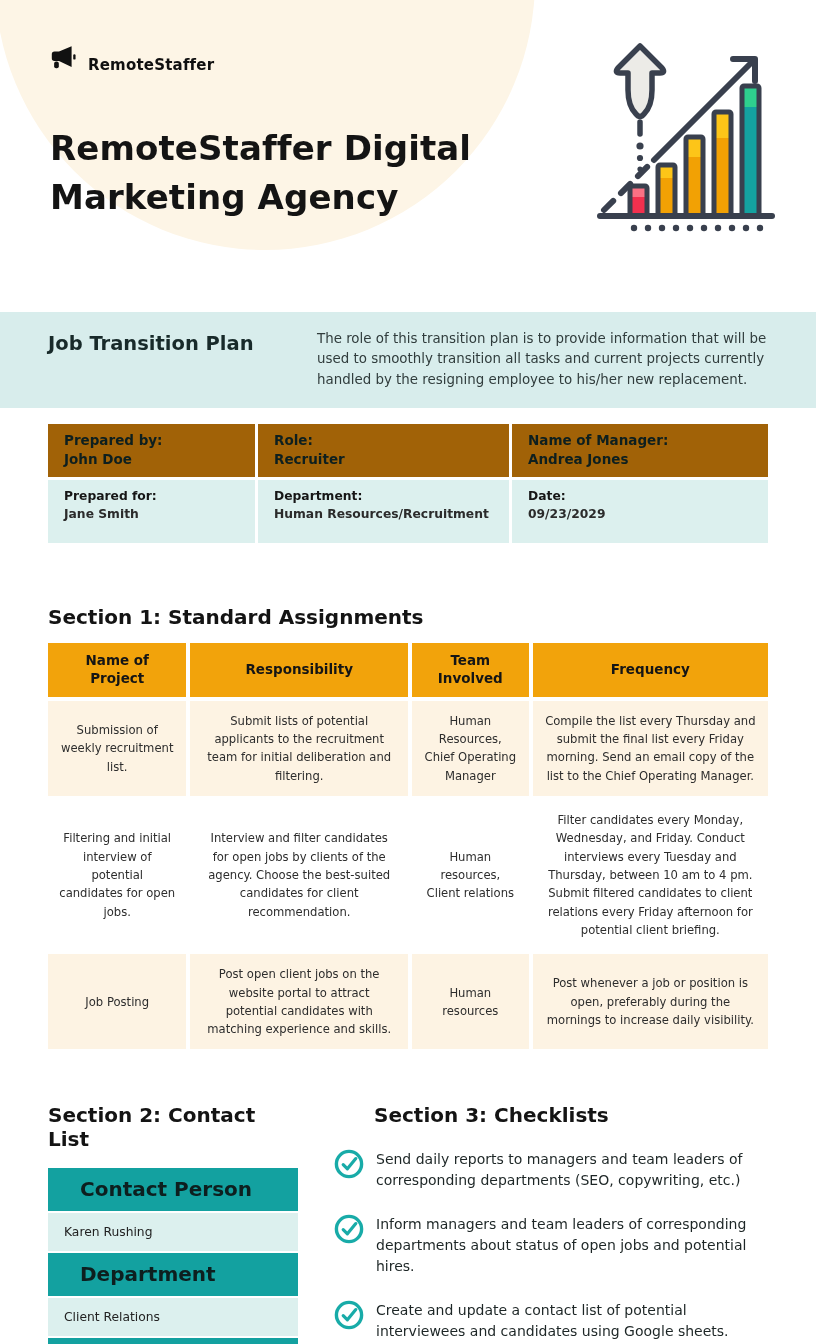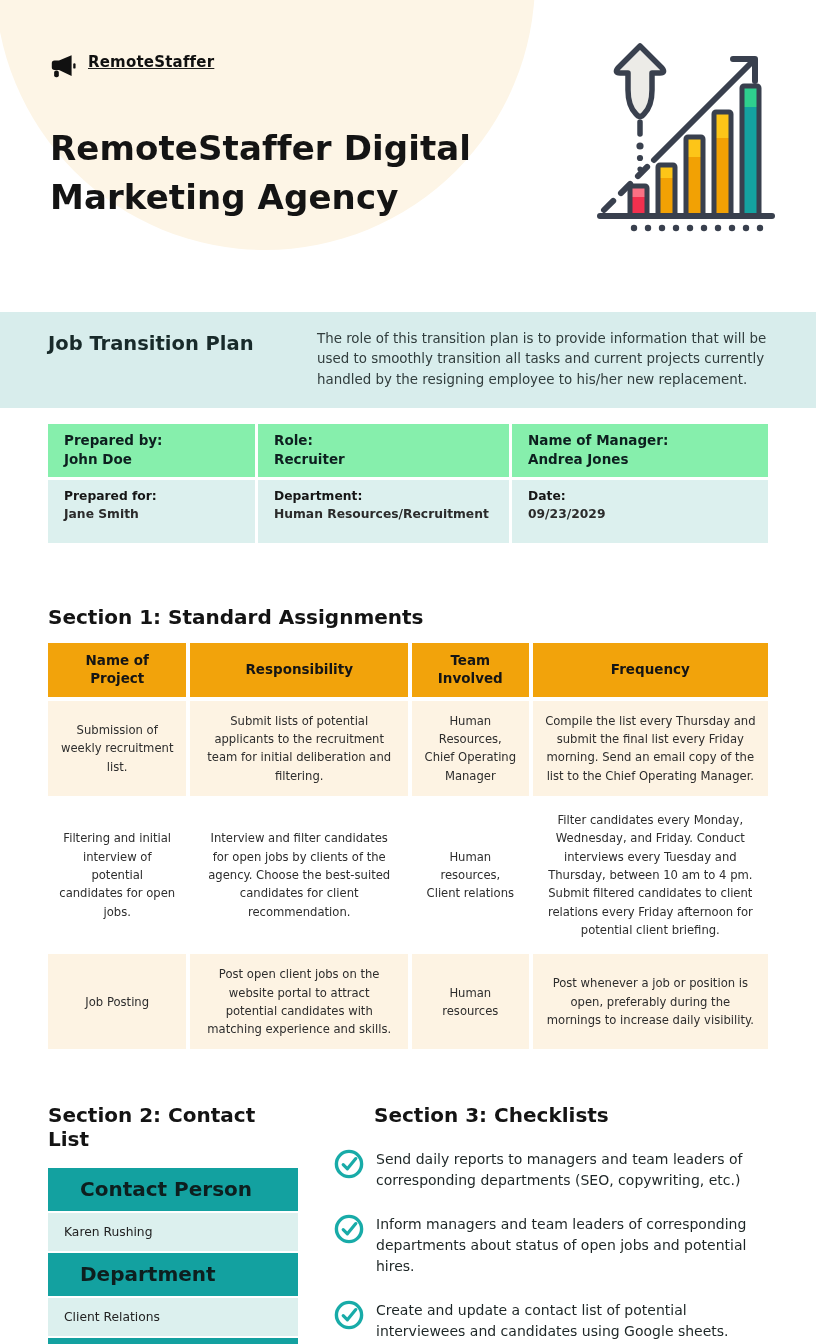--- a/index.html
+++ b/index.html
@@ -13,21 +13,21 @@
   }
   .page { position: relative; width: 816px; height: 1344px; }
 
   
   .hero { position: relative; height: 250px; }
   .hero-circle {
     position: absolute; left: -5px; top: -290px;
     width: 540px; height: 540px; border-radius: 50%;
     background: #fdf5e6;
   }
-  .logo { position: absolute; left: 50px; top: 53px; display: flex; align-items: flex-start; gap: 11px; text-decoration: underline; }
+  .logo { position: absolute; left: 50px; top: 44px; display: flex; align-items: flex-end; gap: 11px; }
   .logo .brand { font-size: 15px; font-weight: 700; color: #101010; letter-spacing: 0.2px; }
   .page-title {
     position: absolute; left: 50px; top: 124px; margin: 0;
     width: 490px; font-size: 34px; line-height: 1.43; font-weight: 700;
     color: #141414; letter-spacing: 0.1px;
   }
   .chart-illustration { position: absolute; left: 596px; top: 34px; }
 
   
   .banner {
@@ -37,21 +37,21 @@
   }
   .banner h2 { margin: 3px 0 0; font-size: 19.5px; font-weight: 700; color: #182a2a; }
   .banner p { margin: 0; font-size: 13.4px; line-height: 1.52; color: #303c3c; }
 
   
   .info-table {
     margin: 16px 48px 0;
     display: grid; grid-template-columns: 207fr 251fr 256fr; gap: 3px;
   }
   .info-cell { padding: 7px 16px 9px; }
-  .info-cell.teal { background: #86efac; color: #0d1f1f; }
+  .info-cell.teal { background: #a16207; color: #0d1f1f; }
   .info-cell.teal div { font-weight: 700; font-size: 13.5px; line-height: 1.38; }
   .info-cell.light { background: #dcf0ee; padding: 8px 16px 20px; }
   .info-cell.light .lbl { font-weight: 700; font-size: 12.3px; line-height: 1.4; color: #161616; }
   .info-cell.light .val { font-size: 12.3px; line-height: 1.4; color: #2b2b2b; font-weight: bold; }
 
   
   .section1 { margin: 62px 48px 0; }
   .sec-title { margin: 0; font-size: 20px; font-weight: 700; color: #141414; }
   .s1-table { margin-top: 14px; display: grid; grid-template-columns: 140fr 220fr 118fr 238fr; gap: 4px; }
   .hcell {

